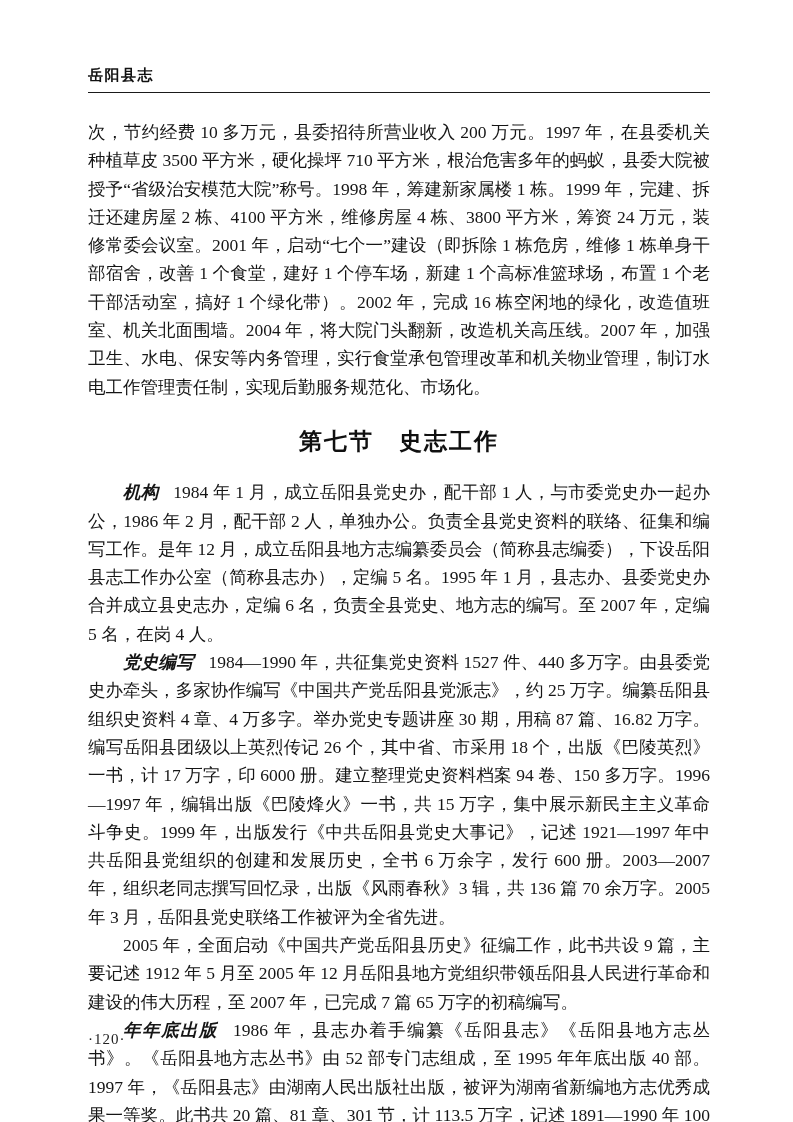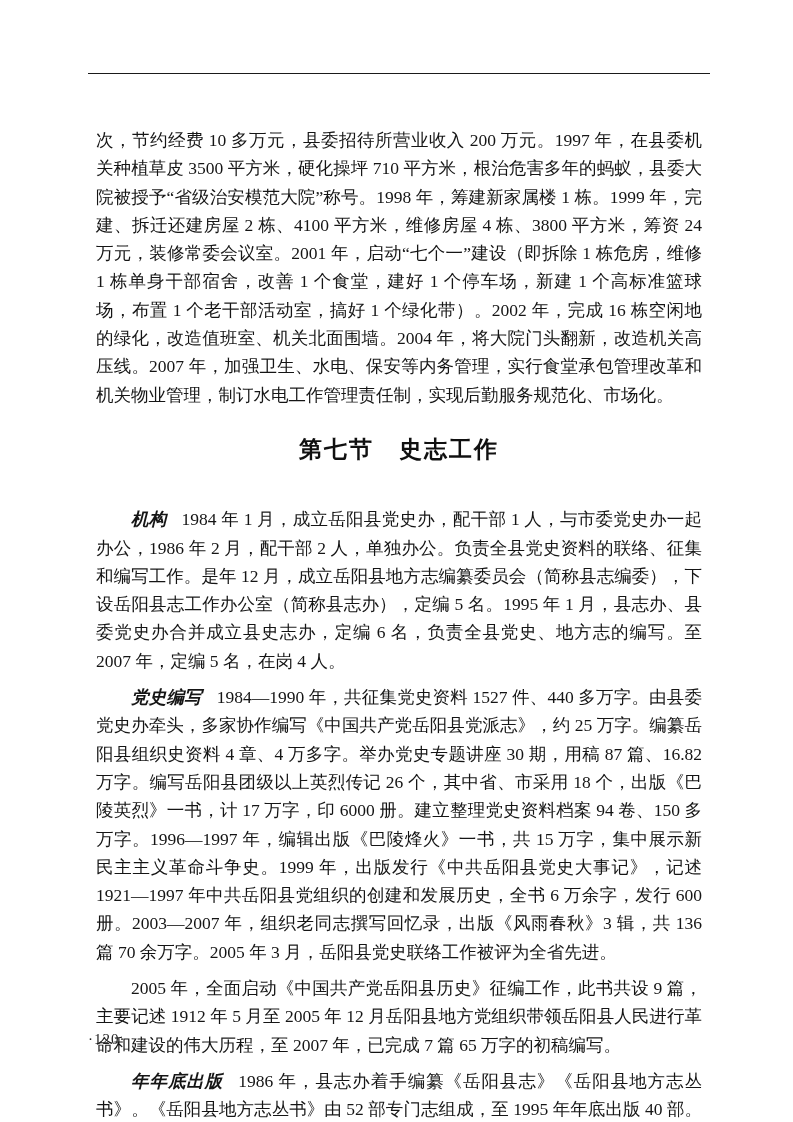--- a/index.html
+++ b/index.html
@@ -40,57 +40,58 @@
     top: 118px;
     left: 88px;
     right: 83px;
     font-size: 17.5px;
     line-height: 28.3px;
     text-align: justify;
     text-justify: inter-ideograph;
     color: #151515;
   }
   .para {
-    margin: 8px;
+    margin: 0;
     padding: 0;
   }
   .para.indent {
     text-indent: 2em;
   }
   .lead {
     font-weight: bold;
     margin-right: 0.85em;
     font-style: italic;
   }
   .section-heading {
     font-size: 23px;
     font-weight: bold;
     text-align: center;
     text-indent: 0;
-    margin: 27px 0 41px 0;
+    margin: 27px 0 22px 0;
     letter-spacing: 2px;
     color: #101010;
   }
   .page-footer {
     position: absolute;
     left: 88px;
     top: 1031px;
   }
   .page-number {
     font-size: 15px;
     letter-spacing: 1px;
     color: #222;
   }
 </style>
 </head>
 <body>
 
 <div class="page">
 
   <header class="page-header">
+    <div class="header-title">岳阳县志</div>
     <hr class="header-rule">
   </header>
 
   <main class="page-body">
 
     <p class="para">次，节约经费 10 多万元，县委招待所营业收入 200 万元。1997 年，在县委机关种植草皮 3500 平方米，硬化操坪 710 平方米，根治危害多年的蚂蚁，县委大院被授予“省级治安模范大院”称号。1998 年，筹建新家属楼 1 栋。1999 年，完建、拆迁还建房屋 2 栋、4100 平方米，维修房屋 4 栋、3800 平方米，筹资 24 万元，装修常委会议室。2001 年，启动“七个一”建设（即拆除 1 栋危房，维修 1 栋单身干部宿舍，改善 1 个食堂，建好 1 个停车场，新建 1 个高标准篮球场，布置 1 个老干部活动室，搞好 1 个绿化带）。2002 年，完成 16 栋空闲地的绿化，改造值班室、机关北面围墙。2004 年，将大院门头翻新，改造机关高压线。2007 年，加强卫生、水电、保安等内务管理，实行食堂承包管理改革和机关物业管理，制订水电工作管理责任制，实现后勤服务规范化、市场化。</p>
 
     <h2 class="section-heading">第七节　史志工作</h2>
 
     <p class="para indent"><span class="lead">机构</span><span>1984 年 1 月，成立岳阳县党史办，配干部 1 人，与市委党史办一起办公，1986 年 2 月，配干部 2 人，单独办公。负责全县党史资料的联络、征集和编写工作。是年 12 月，成立岳阳县地方志编纂委员会（简称县志编委），下设岳阳县志工作办公室（简称县志办），定编 5 名。1995 年 1 月，县志办、县委党史办合并成立县史志办，定编 6 名，负责全县党史、地方志的编写。至 2007 年，定编 5 名，在岗 4 人。</span></p>

